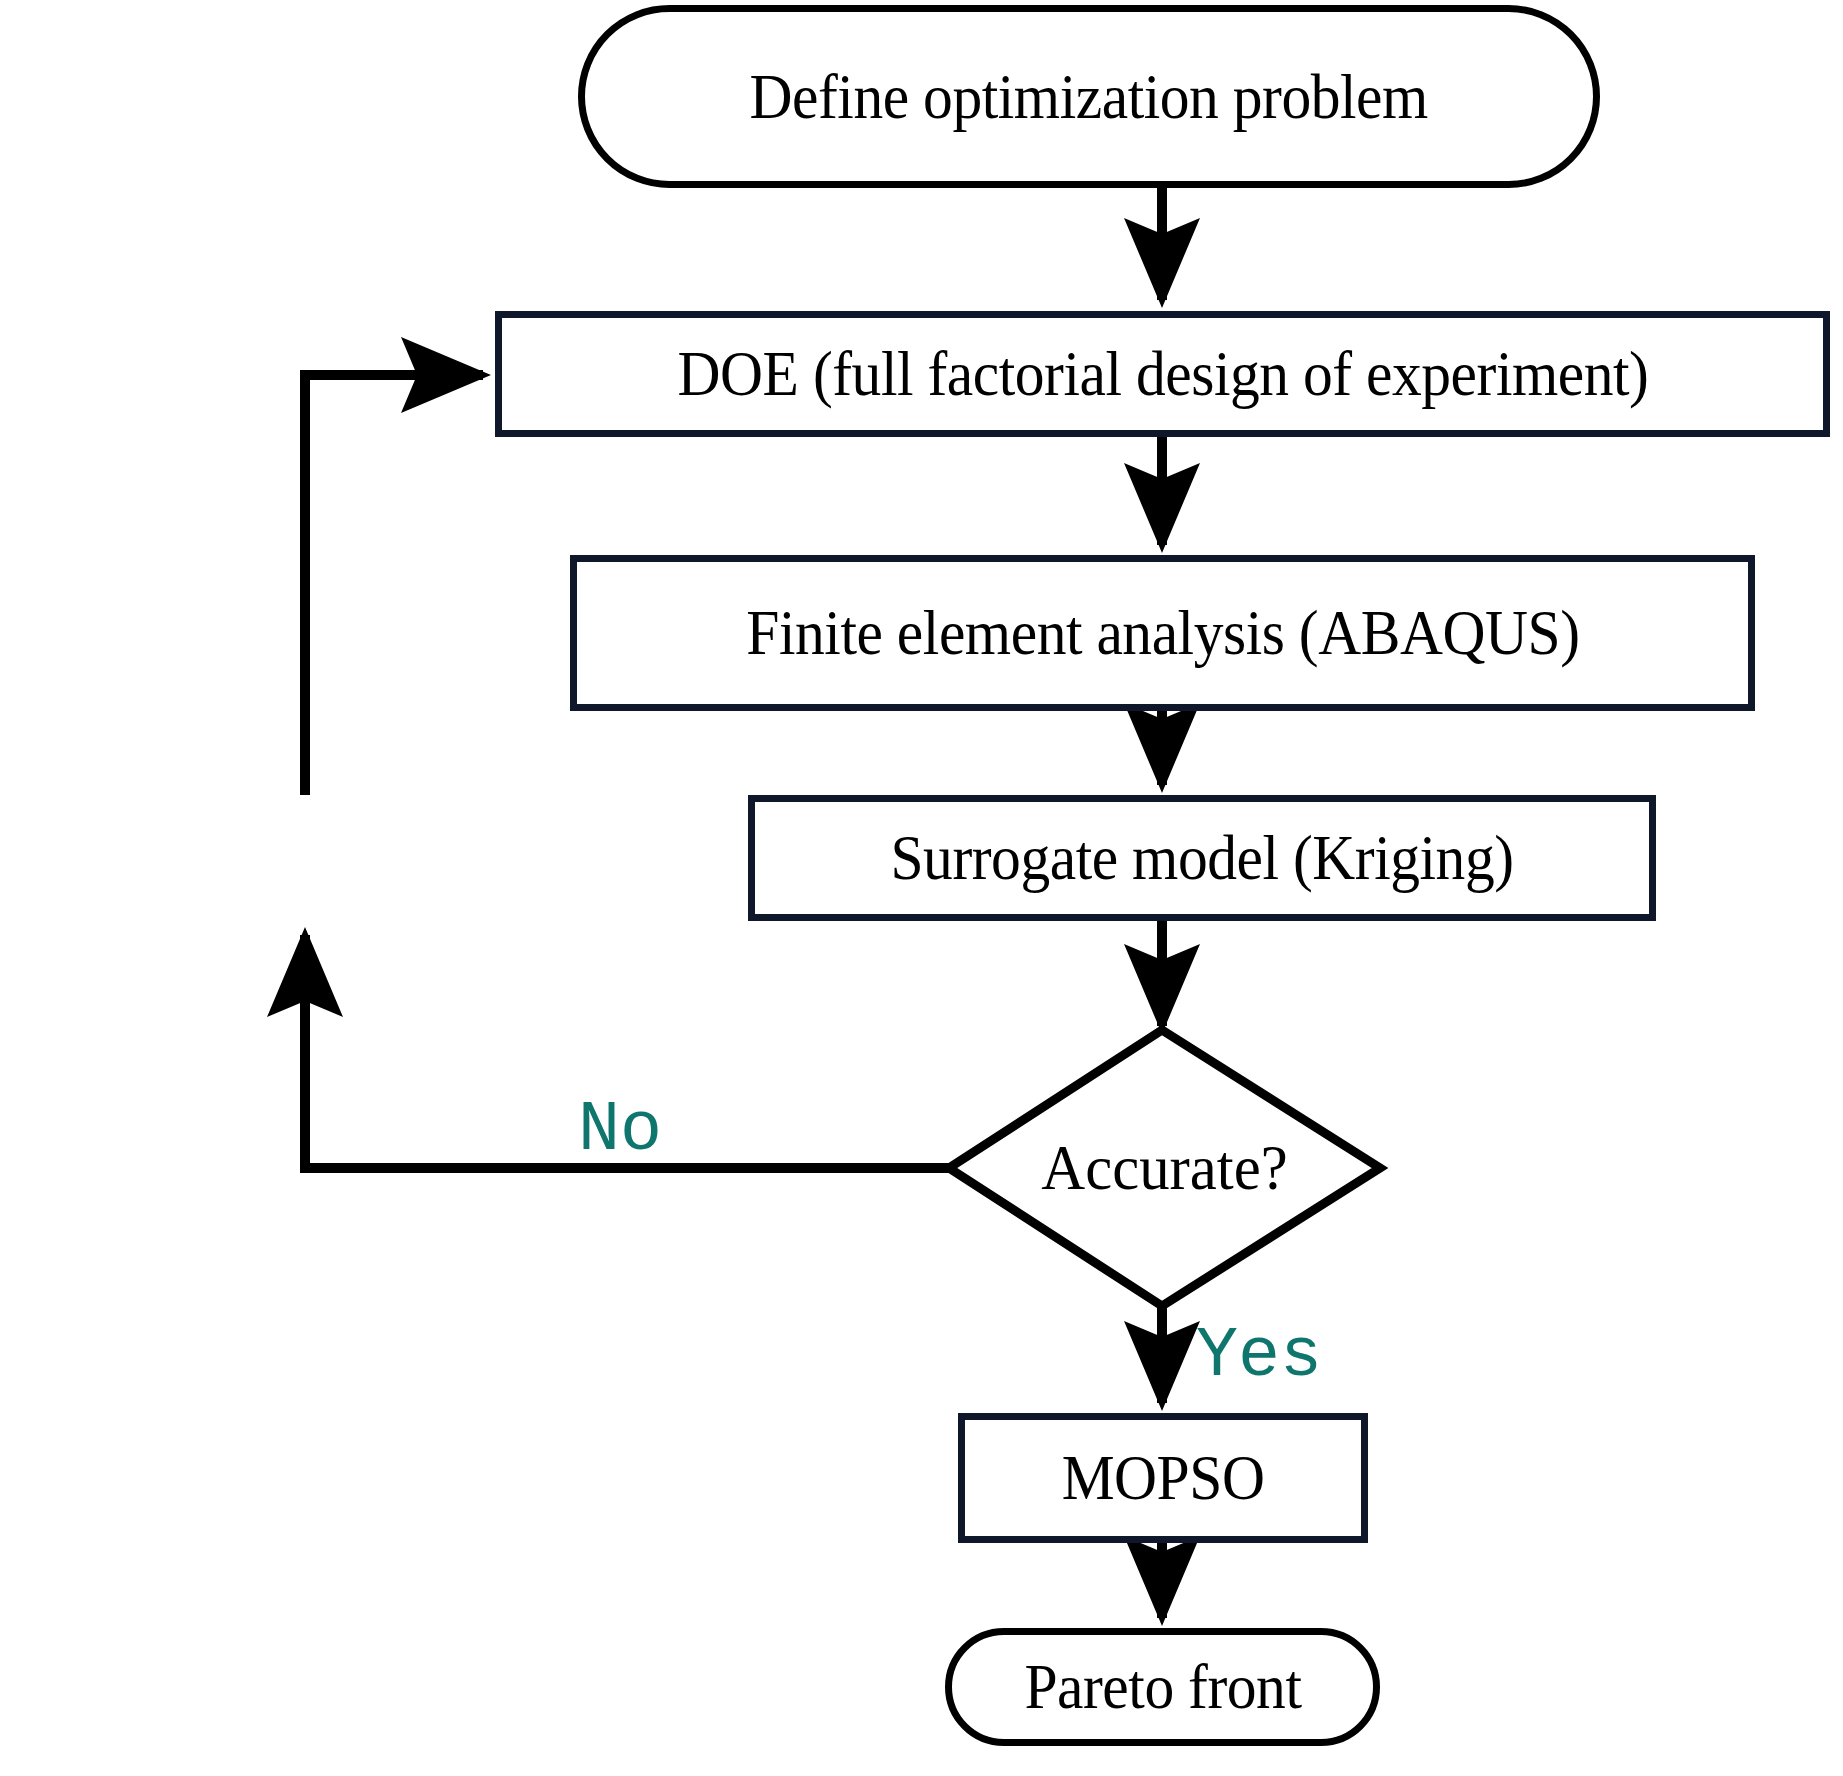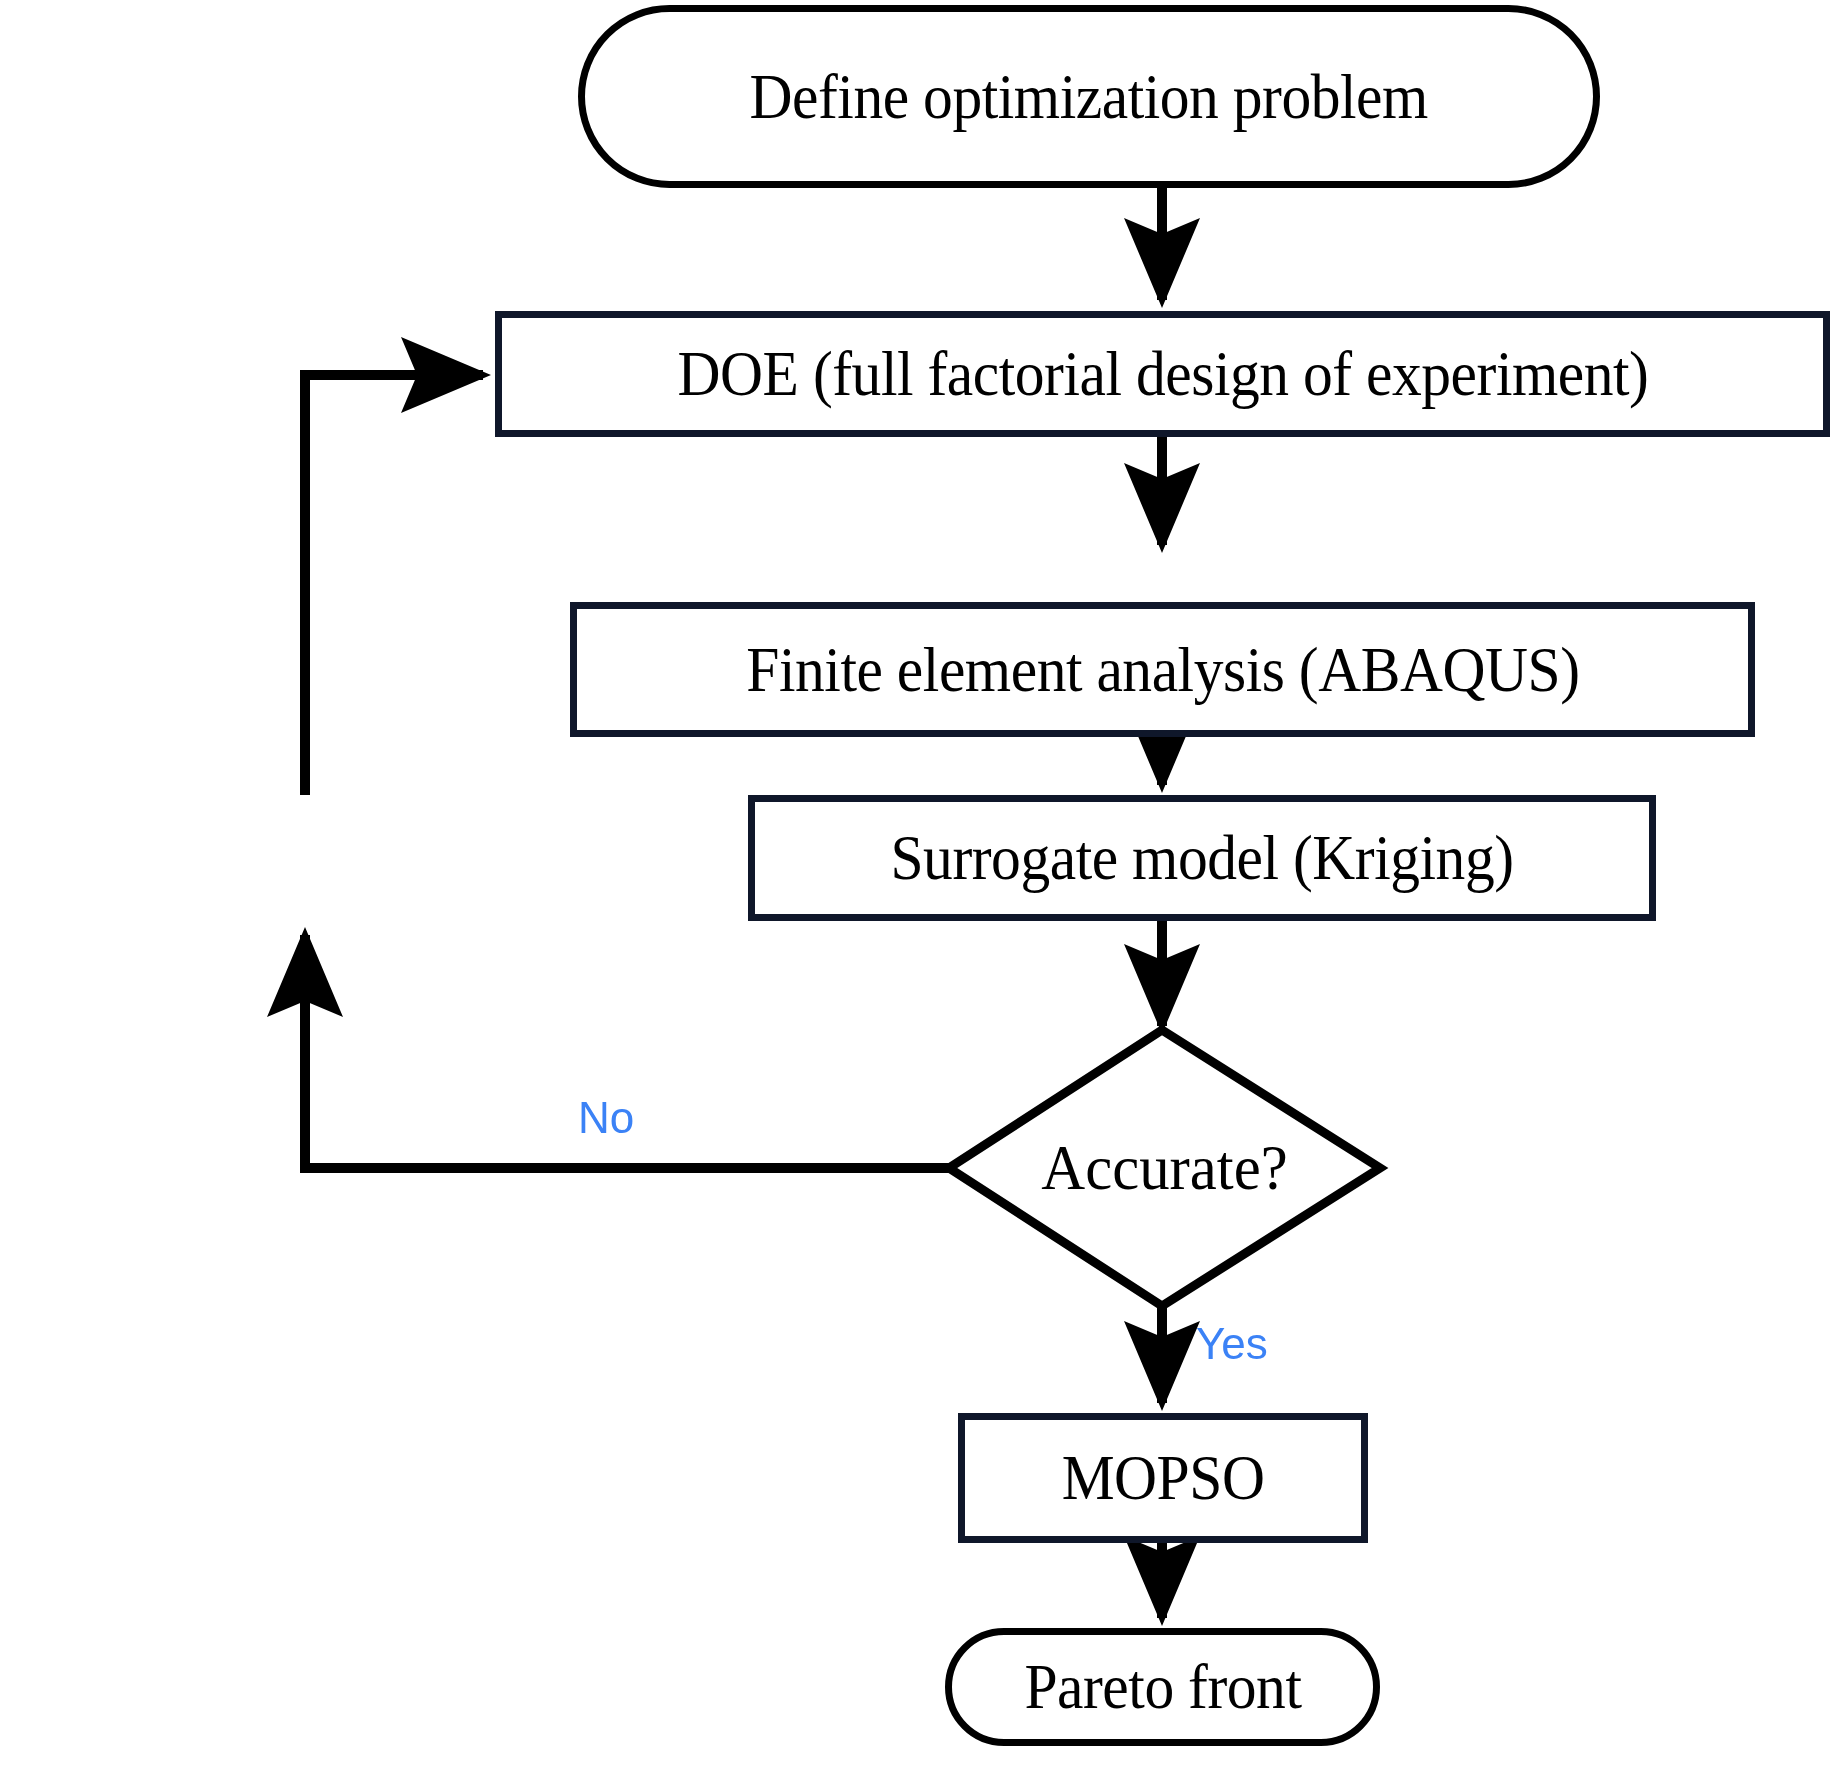--- a/index.html
+++ b/index.html
@@ -65,23 +65,23 @@
     justify-content: center;
     font-family: "Liberation Serif", "DejaVu Serif", serif;
     font-size: 64px;
     color: #000000;
     white-space: nowrap;
     line-height: 1;
     transform: scaleX(0.95);
   }
   .edge-label {
     position: absolute;
-    font-family: Liberation Sans, sans-serif;
-    font-size: 44px;
-    color: #3b82f6;
+    font-family: Liberation Mono, monospace;
+    font-size: 70px;
+    color: #0f766e;
     white-space: nowrap;
     line-height: 1;
   }
 </style>
 </head>
 <body>
 
 <div id="canvas">
 
   <svg id="edges" viewBox="0 0 1843 1776" xmlns="http://www.w3.org/2000/svg">
@@ -129,21 +129,21 @@
   </svg>
 
   <div class="node node-round" style="left:578px; top:5px; width:1022px; height:183px;">
     <span class="node-label">Define optimization problem</span>
   </div>
 
   <div class="node node-rect" style="left:495px; top:311px; width:1335px; height:126px;">
     <span class="node-label">DOE (full factorial design of experiment)</span>
   </div>
 
-  <div class="node node-rect" style="left:570px; top:555px; width:1185px; height:135px;margin-top:47px;">
+  <div class="node node-rect" style="left:570px; top:555px; width:1185px; height:156px;">
     <span class="node-label">Finite element analysis (ABAQUS)</span>
   </div>
 
   <div class="node node-rect" style="left:712px; top:795px; width:908px; height:126px;margin-left:36px;">
     <span class="node-label">Surrogate model (Kriging)</span>
   </div>
 
 
   <div class="diamond-wrap" style="left:949px; top:1030px; width:431px; height:276px;">
     <span class="diamond-label">Accurate?</span>

